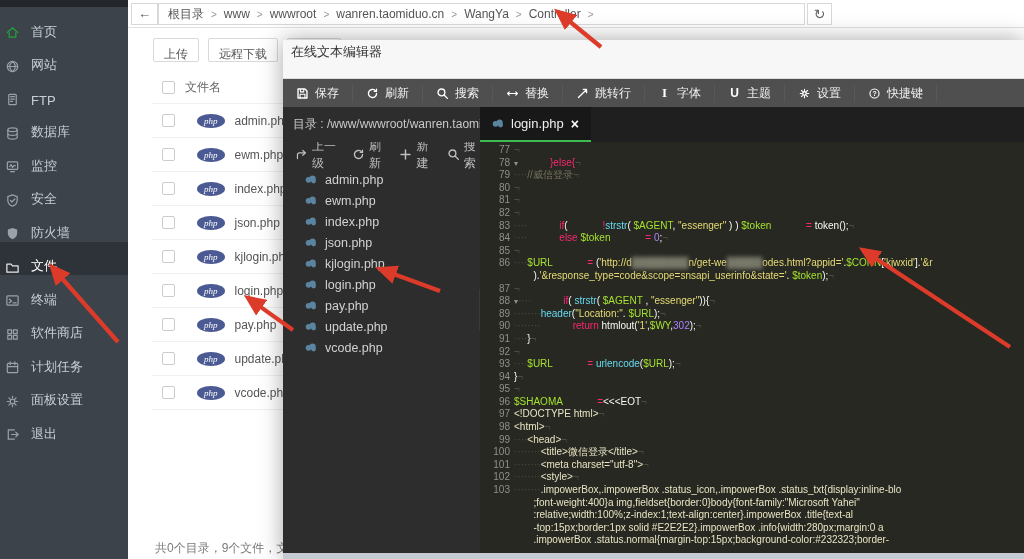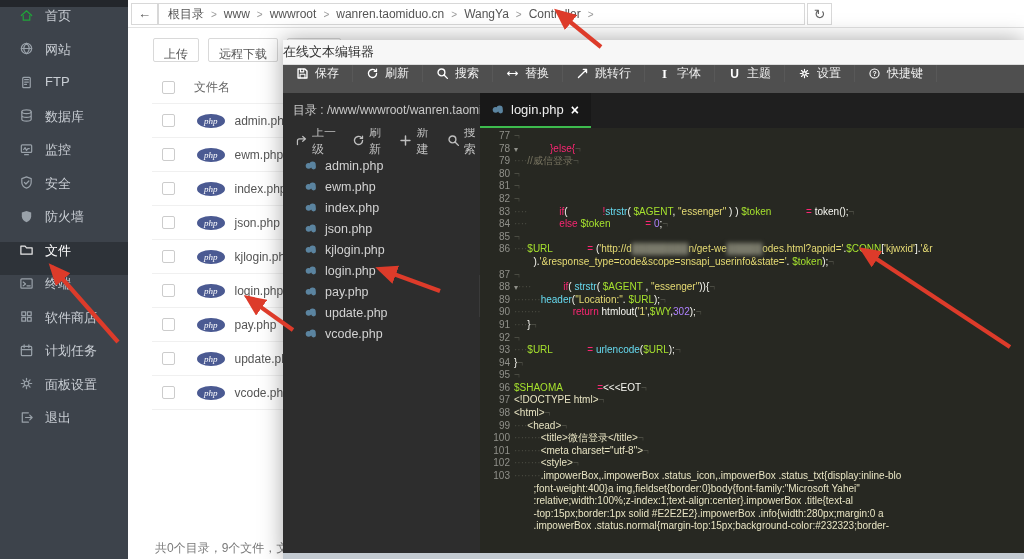--- a/index.html
+++ b/index.html
@@ -3,21 +3,21 @@
 <meta charset="utf-8">
 <style>
   * { margin:0; padding:0; box-sizing:border-box; }
   html,body { width:1024px; height:559px; overflow:hidden; background:#fff;
     font-family:"Liberation Sans","DejaVu Sans",sans-serif; }
   #stage { position:relative; width:1024px; height:559px; overflow:hidden; }
 
   
   .lsb { position:absolute; left:0; top:0; width:128px; height:559px; background:#3d434b; }
   .lsb-top { height:7px; background:#23262b; }
-  .sb-item { height:33.5px; display:flex; align-items:flex-start; padding-left:18px;
+  .sb-item { height:33.5px; display:flex; align-items:flex-end; padding-left:4px;
     color:#c9ced4; font-size:13px; cursor:pointer; }
   .sb-item.active { background:#2e3339; color:#fff; }
   .sb-item .ico { width:16px; height:16px; margin-right:11px; display:inline-flex;
     align-items:center; justify-content:center; color:#99a1a9; }
   .sb-item.active .ico { color:#e8e8e8; }
   .sb-item .ico svg { display:block; }
 
   
   .main { position:absolute; left:128px; top:0; right:0; height:559px; background:#fff; }
   .crumbbar { position:absolute; left:0; top:0; right:0; height:28px; background:#fff;
@@ -44,23 +44,23 @@
     margin:0 0 0 10px; flex:0 0 auto; cursor:pointer; }
   .phpbadge { margin-left:22px; background:#4b5a92; color:#fff; border-radius:50%;
     font-size:9px; font-style:italic; font-weight:normal; padding:2px 7px;
     font-family:"Liberation Serif","DejaVu Serif",serif; }
   .fname { margin-left:10px; cursor:pointer; }
   .fcount { position:absolute; left:27px; top:540px; font-size:12px; color:#7a7a7a; white-space:nowrap; }
 
   
   .editor { position:absolute; left:283px; top:40px; width:741px; height:519px;
     box-shadow:0 0 22px rgba(0,0,0,.35); background:#272822; display:flex; flex-direction:column; }
-  .ed-title { height:25px; background:#f7f7f7; border-bottom:1px solid #dcdcdc; color:#333;
-    font-size:13px; line-height:24px; padding-left:0; cursor:move; }
-  .ed-toolbar { height:28px; background:#4f4f4f; display:flex; align-items:flex-start; color:#f2f2f2; }
+  .ed-title { height:39px; background:#f7f7f7; border-bottom:1px solid #dcdcdc; color:#333;
+    font-size:13px; line-height:24px; padding-left:8px; cursor:move; }
+  .ed-toolbar { height:28px; background:#4f4f4f; display:flex; align-items:center; color:#f2f2f2; }
   .tb-item { display:flex; align-items:center; padding:0 13px; font-size:12px; gap:6px;
     border-right:1px solid #585858; cursor:pointer; white-space:nowrap; }
   .tb-item .tico { display:inline-flex; width:13px; height:13px; align-items:center;
     justify-content:center; color:#fff; font-size:12px; font-weight:bold; }
   .tb-item .tico svg { display:block; }
 
   .ed-tabbar { height:35px; background:#1f1f1f; display:flex; align-items:stretch; }
   .ed-dirlab { width:197px; background:#2d2d2d; color:#c9c9c9; font-size:12px; line-height:35px;
     padding-left:10px; white-space:nowrap; overflow:hidden; flex:0 0 auto; }
   .ed-tab { display:flex; align-items:center; gap:7px; background:#181818; padding:0 12px;
@@ -249,21 +249,21 @@
 
     <div class="btnrow" id="fbtns">
         <div class="fbtn">上传</div>
         <div class="fbtn">远程下载</div>
         <div class="fbtn">新建<span class="caret">▾</span></div>
       </div>
 
     <div class="ftable">
       <div class="frow head">
         <span class="cb"></span>
-        <span class="fname" style="margin-left:19px;">文件名</span>
+        <span class="fname" style="margin-left:10px;">文件名</span>
       </div>
       <div id="frows">
           <div class="frow">
             <span class="cb"></span>
             <span class="phpbadge">php</span>
             <span class="fname">admin.php</span>
           </div>
           <div class="frow">
             <span class="cb"></span>
             <span class="phpbadge">php</span>

